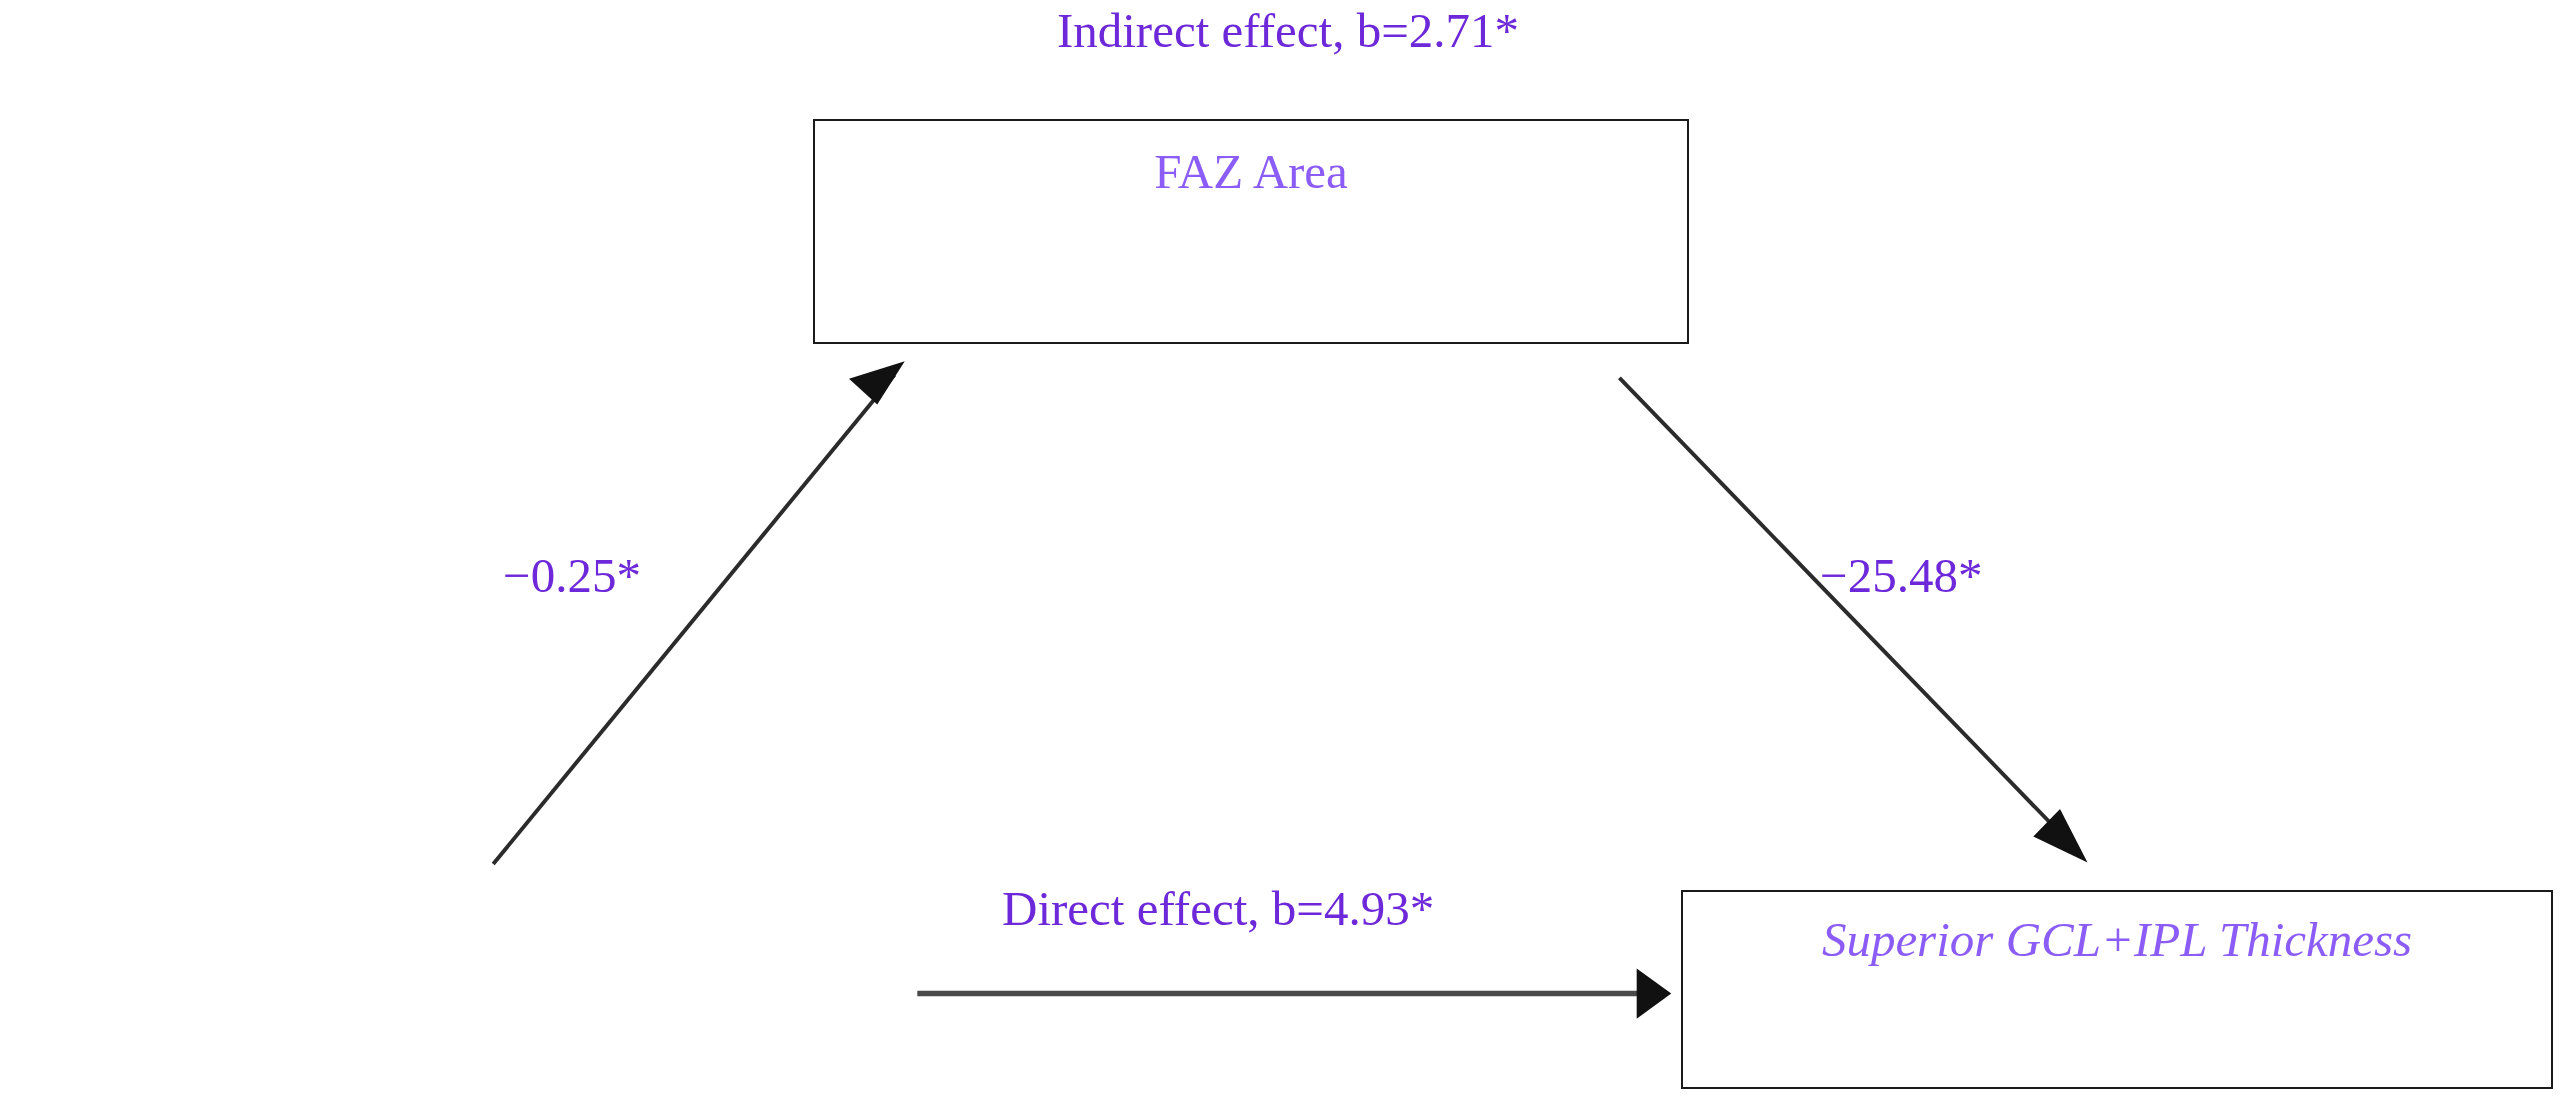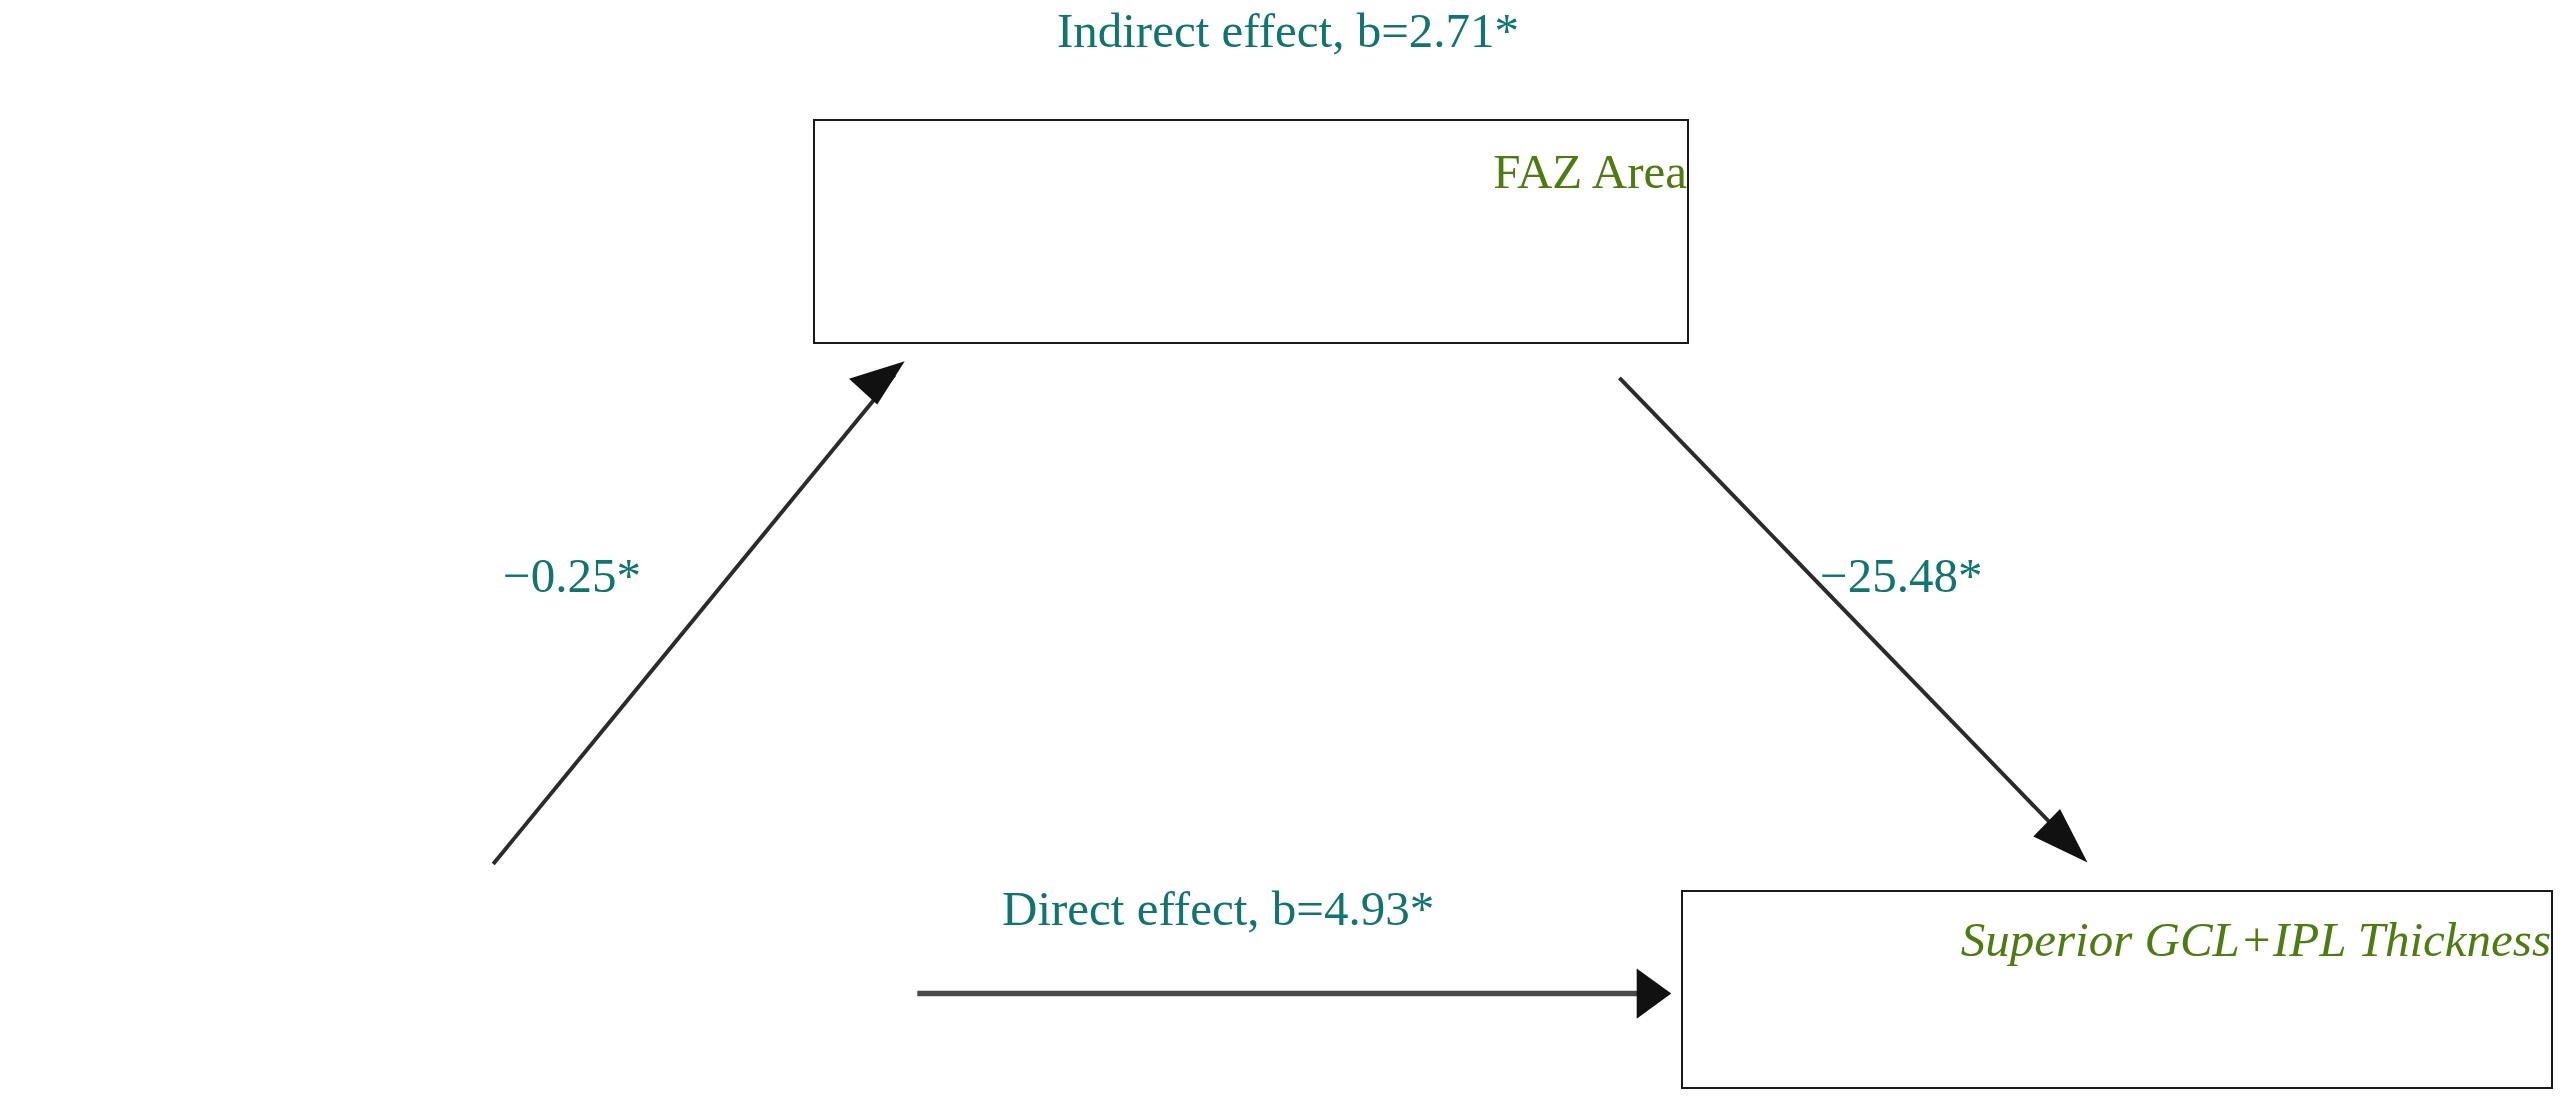--- a/index.html
+++ b/index.html
@@ -21,25 +21,25 @@
   .node-box {
     position: absolute;
     box-sizing: border-box;
     background: #ffffff;
     border: 2.4px solid #1a1a1a;
   }
   .node-label {
     position: absolute;
     left: 0;
     right: 0;
-    text-align: right;
+    text-align: center;
     font-size: 49px;
     line-height: 1.05;
     white-space: nowrap;
-    color: #4d7c0f;
+    color: #8b5cf6;
   }
 
   #box-faz {
     left: 813px;
     top: 119px;
     width: 876px;
     height: 225px;
   }
   #box-faz .node-label { top: 25px; }
 
@@ -58,21 +58,21 @@
     height: 199px;
   }
   #box-superior .node-label { top: 22px; font-style: italic; }
 
   
   .edge-label {
     position: absolute;
     font-size: 49px;
     line-height: 1.05;
     white-space: nowrap;
-    color: #0f766e;
+    color: #6d28d9;
   }
   #label-indirect {
     left: 0;
     right: 0;
     top: 4.7px;
     text-align: center;
   }
   #label-a-path {
     left: 503px;
     top: 550px;

